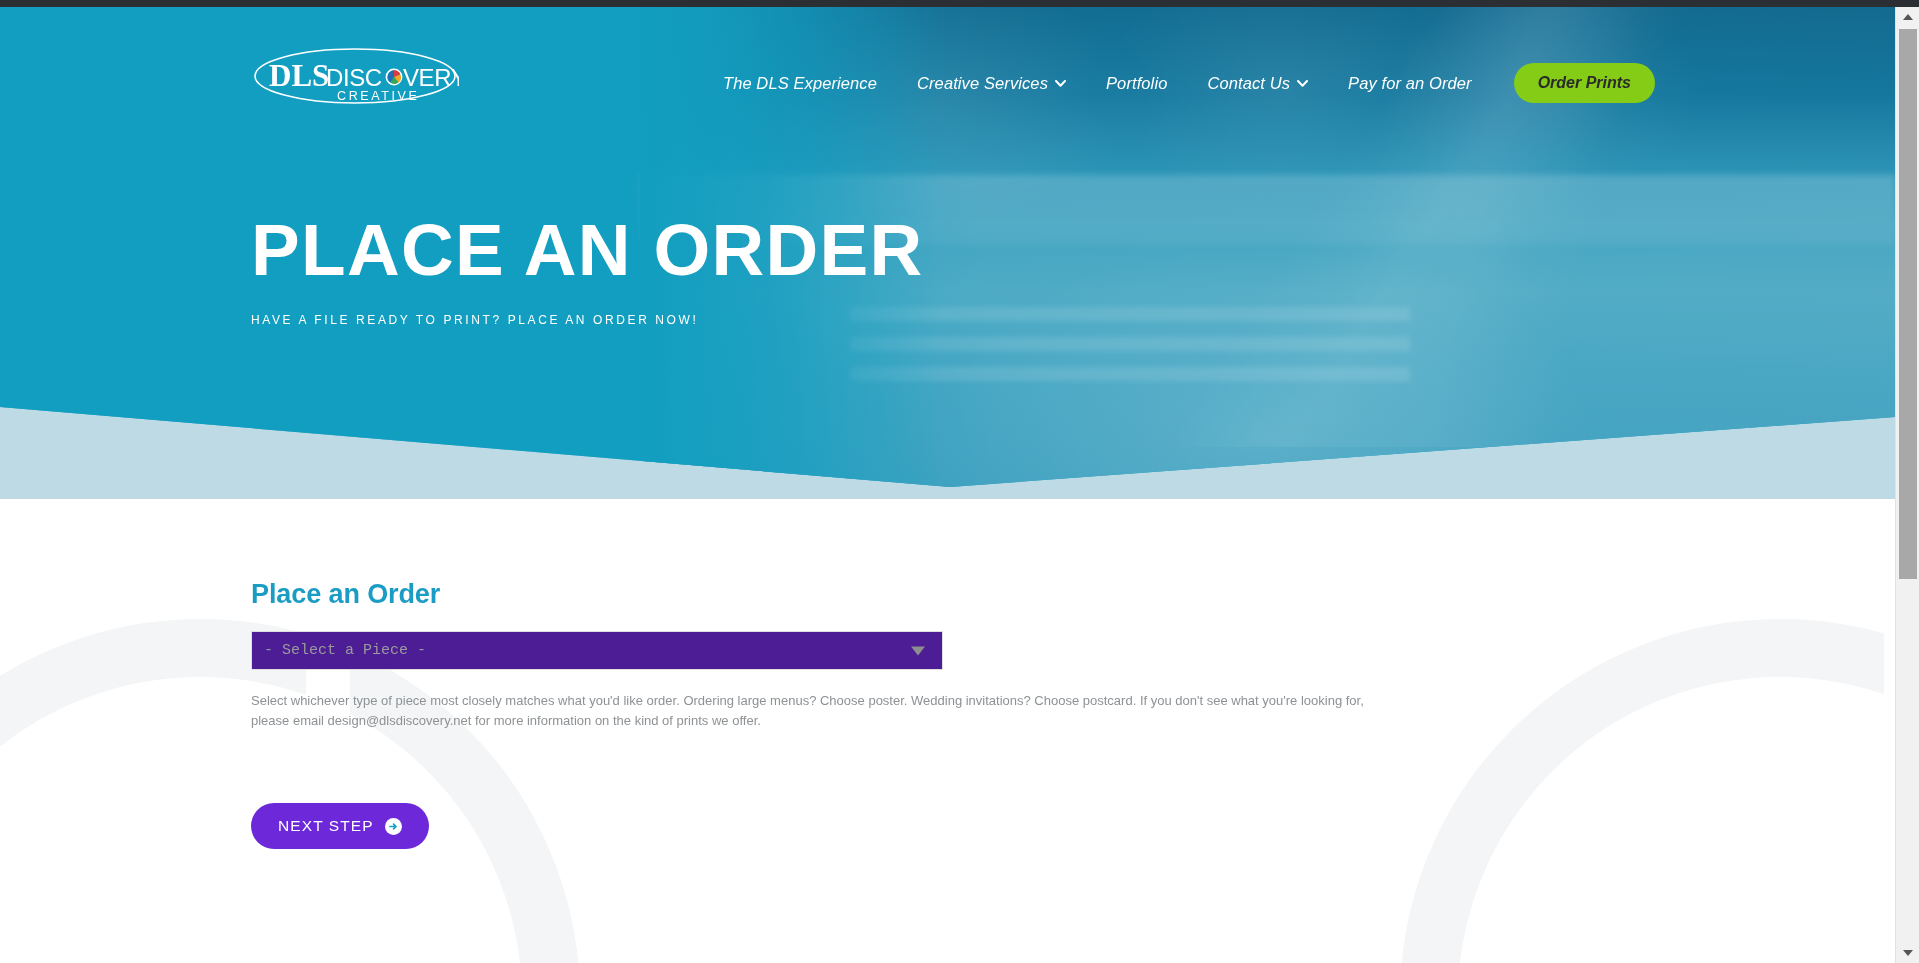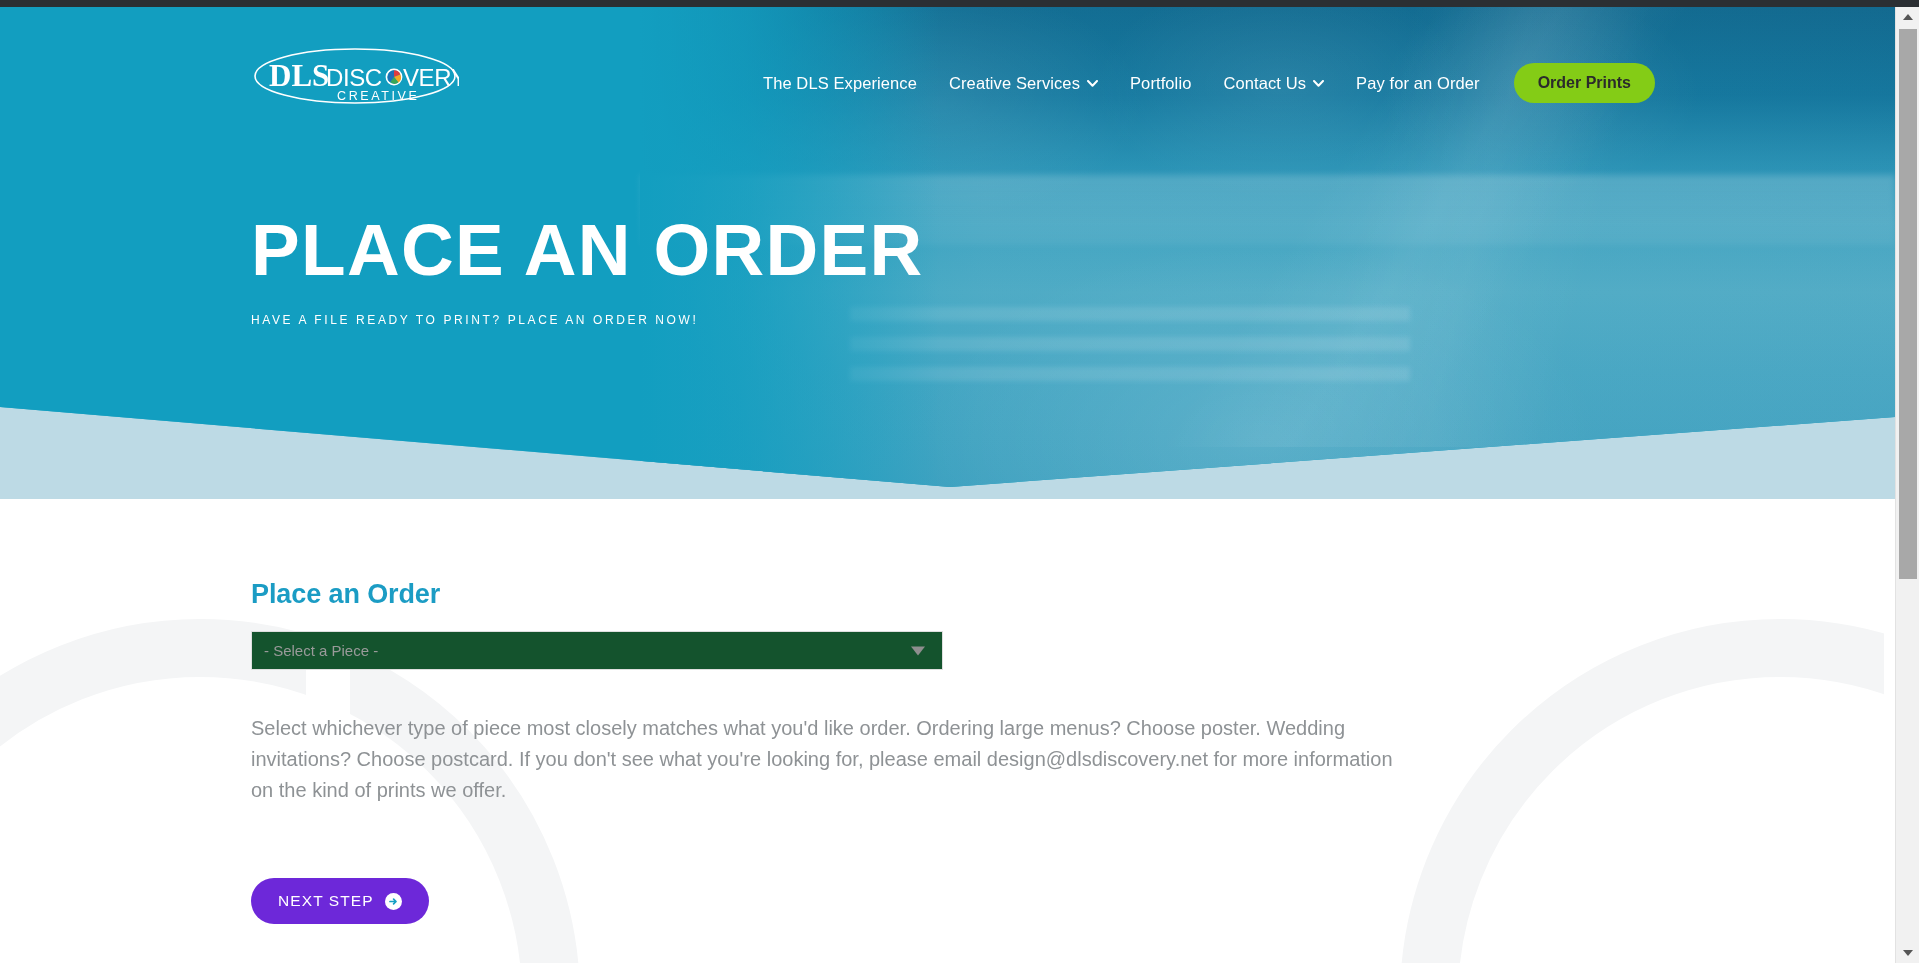--- a/index.html
+++ b/index.html
@@ -140,21 +140,22 @@
   .logo {
     position: absolute;
     left: 251px; top: 38px;
     width: 208px; height: 62px;
   }
   .nav {
     position: absolute;
     right: 240px; top: 56px;
     display: flex;
     align-items: center;
-    gap: 0;
+    gap: 8px;
+    font-style: italic;
   }
   .nav-item {
     color: #ffffff;
     font-size: 16.5px;
     letter-spacing: .1px;
     padding: 6px 16px;
     white-space: nowrap;
     cursor: pointer;
     display: flex;
     align-items: center;
@@ -242,45 +243,46 @@
     gap: 5px;
   }
   .required-star { color: #e8635c; font-size: 15px; line-height: 1; }
 
   .select-wrap {
     position: relative;
     margin-top: 21px;
     width: 692px;
     height: 39px;
     border: 1px solid #dfdfdf;
-    background: #14532d;
+    background: #4c1d95;
     display: flex;
     align-items: center;
     cursor: pointer;
+    font-family: Liberation Mono, monospace;
   }
   .select-value {
     color: #9a9a9a;
     font-size: 15px;
     padding-left: 12px;
   }
   .select-arrow {
     position: absolute;
     right: 17px; top: 50%;
     transform: translateY(-50%);
     width: 0; height: 0;
     border-left: 7.5px solid transparent;
     border-right: 7.5px solid transparent;
     border-top: 9px solid #8e8e8e;
   }
 
   .help-text {
     color: #8e9295;
-    font-size: 20px;
+    font-size: 13px;
     line-height: 1.55;
-    margin-top: 43px;
+    margin-top: 21px;
     width: 1150px;
   }
 
   .next-btn {
     margin-top: 72px;
     display: inline-flex;
     align-items: center;
     gap: 11px;
     background: #6d28d9;
     color: #ffffff;

